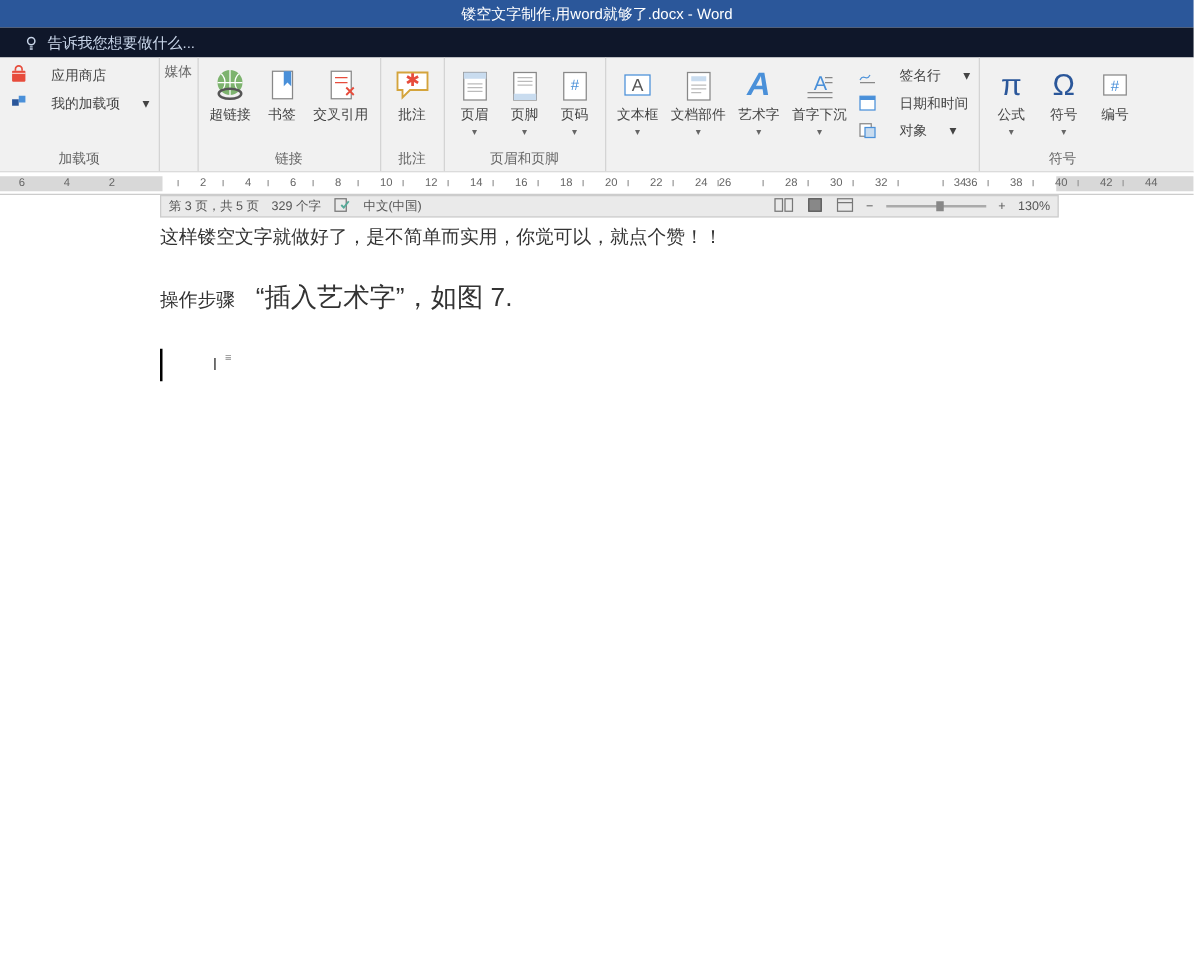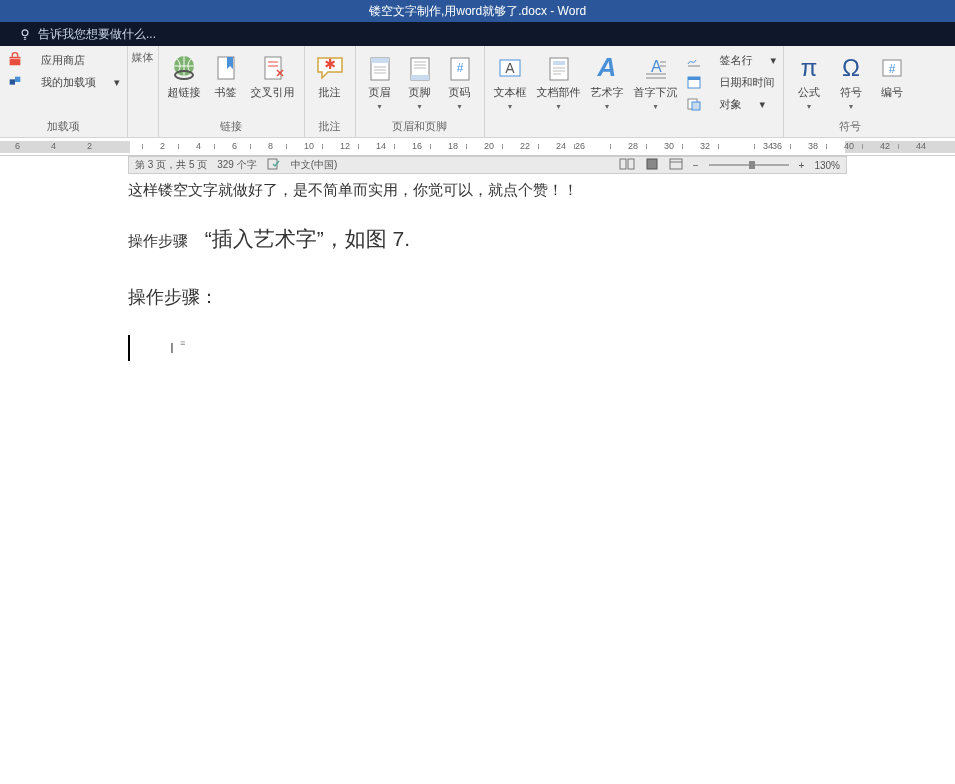--- a/index.html
+++ b/index.html
@@ -362,19 +362,18 @@
   <span>130%</span>
 </div>
 
 <div class="doc-area">
   <div class="doc-content">
     <div class="p1">这样镂空文字就做好了，是不简单而实用，你觉可以，就点个赞！！</div>
     <div class="p2">
       <span>操作步骤</span>&nbsp;&nbsp;&nbsp;
       <span class="big">“插入艺术字”，如图 7.</span>
     </div>
-    <div class="p3">操作步骤：</div>
     <div class="cursor-line">
       <div class="caret"></div>
       <div class="ibeam">I</div>
     </div>
   </div>
 </div>
 
 </body></html>

